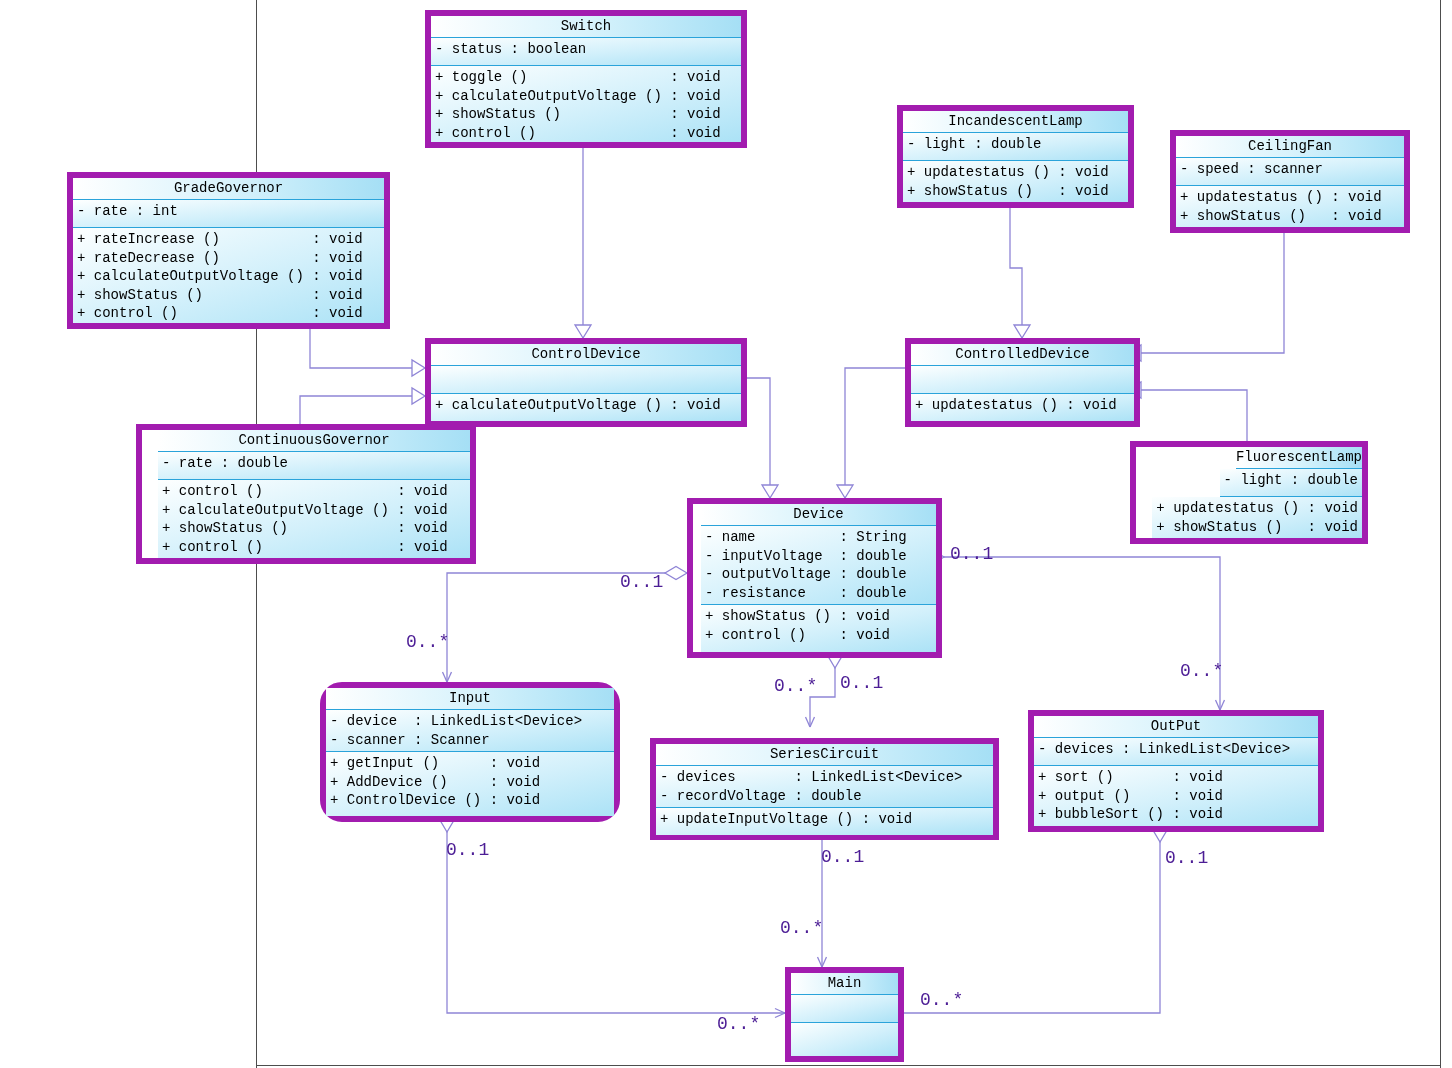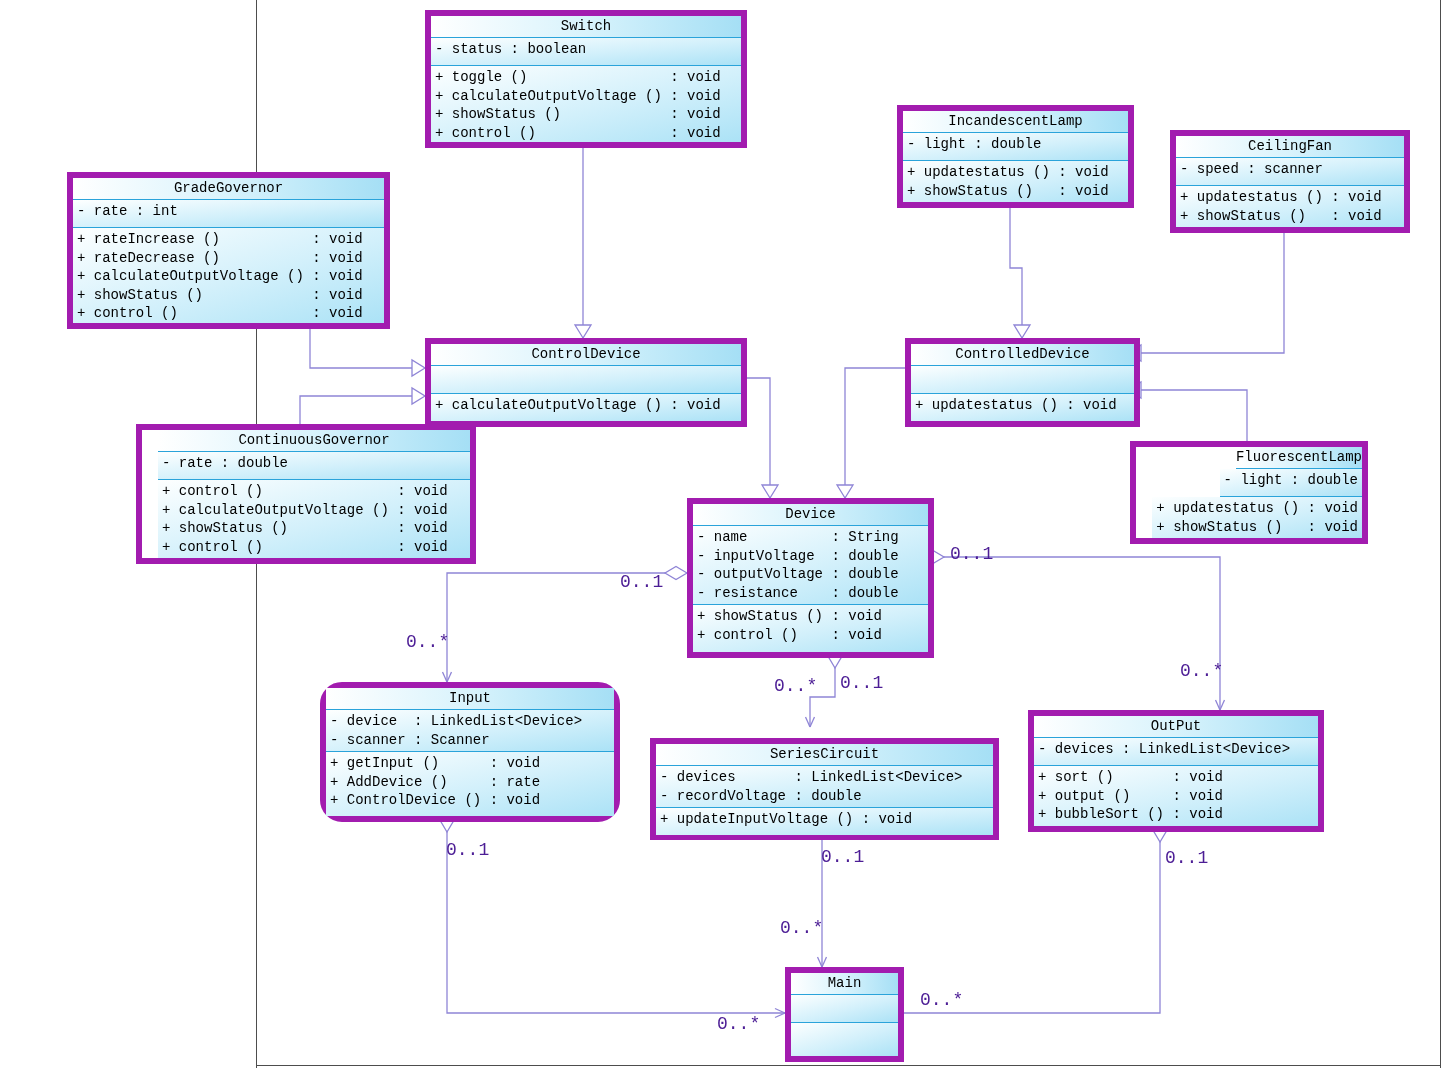--- a/index.html
+++ b/index.html
@@ -170,42 +170,42 @@
     <div class="uml-class" style="left: 1130px; top: 441px; width: 226px; height: 91px; align-items: flex-end;">
       <div class="uml-title">FluorescentLamp</div>
       <div class="uml-section uml-attrs">
         <div class="uml-row">- light : double</div>
       </div>
       <div class="uml-section uml-methods">
         <div class="uml-row">+ updatestatus () : void</div>
         <div class="uml-row">+ showStatus ()   : void</div>
       </div>
     </div>
-    <div class="uml-class" style="left: 687px; top: 498px; width: 235px; height: 148px;">
+    <div class="uml-class" style="left: 687px; top: 498px; width: 235px; height: 148px; padding-left: 8px;">
       <div class="uml-title">Device</div>
       <div class="uml-section uml-attrs">
         <div class="uml-row">- name          : String</div>
         <div class="uml-row">- inputVoltage  : double</div>
         <div class="uml-row">- outputVoltage : double</div>
         <div class="uml-row">- resistance    : double</div>
       </div>
       <div class="uml-section uml-methods">
         <div class="uml-row">+ showStatus () : void</div>
         <div class="uml-row">+ control ()    : void</div>
       </div>
     </div>
     <div class="uml-class" style="left: 320px; top: 682px; width: 288px; height: 128px; border-radius: 22px;">
       <div class="uml-title">Input</div>
       <div class="uml-section uml-attrs">
         <div class="uml-row">- device  : LinkedList&lt;Device&gt;</div>
         <div class="uml-row">- scanner : Scanner</div>
       </div>
       <div class="uml-section uml-methods">
         <div class="uml-row">+ getInput ()      : void</div>
-        <div class="uml-row">+ AddDevice ()     : rate</div>
+        <div class="uml-row">+ AddDevice ()     : void</div>
         <div class="uml-row">+ ControlDevice () : void</div>
       </div>
     </div>
     <div class="uml-class" style="left: 650px; top: 727px; width: 337px; height: 90px; margin-top: 11px;">
       <div class="uml-title">SeriesCircuit</div>
       <div class="uml-section uml-attrs">
         <div class="uml-row">- devices       : LinkedList&lt;Device&gt;</div>
         <div class="uml-row">- recordVoltage : double</div>
       </div>
       <div class="uml-section uml-methods">

